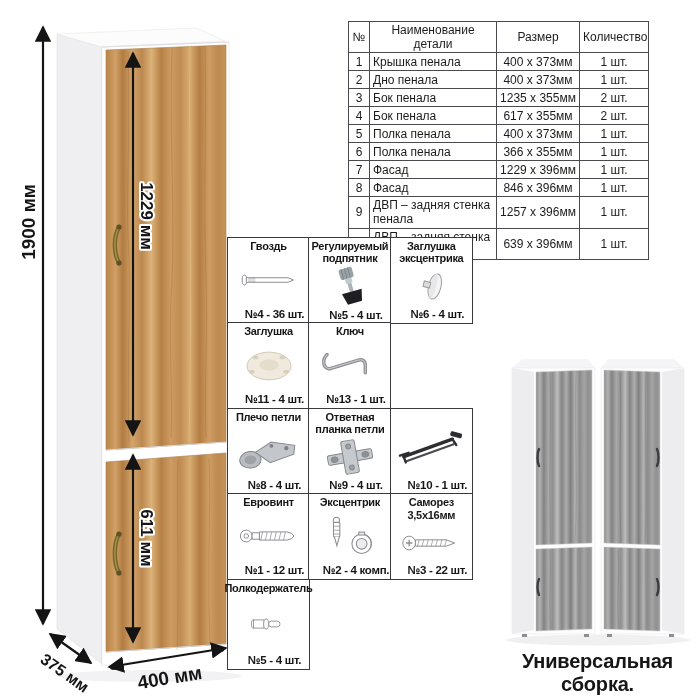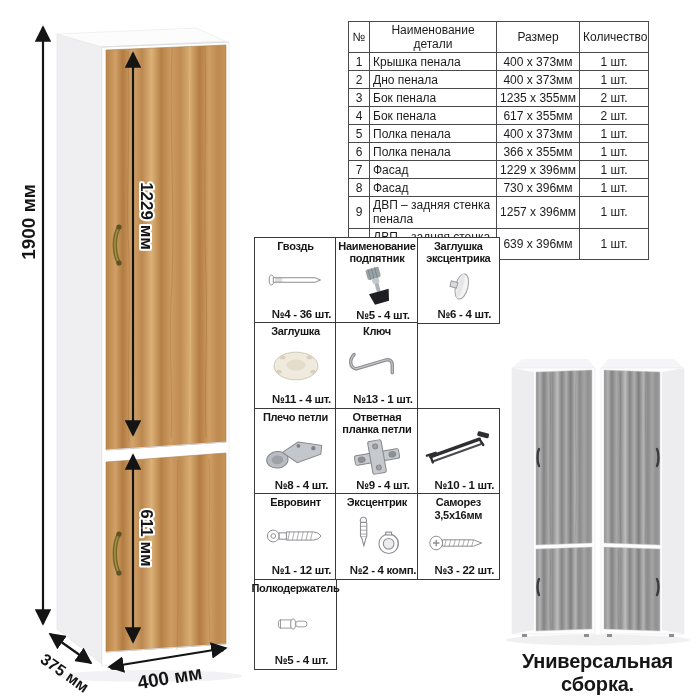--- a/index.html
+++ b/index.html
@@ -179,55 +179,55 @@
         </tr>
         <tr>
           <td class="c0">7</td>
           <td class="c1">Фасад</td>
           <td class="c2">1229 х 396мм</td>
           <td class="c3">1 шт.</td>
         </tr>
         <tr>
           <td class="c0">8</td>
           <td class="c1">Фасад</td>
-          <td class="c2">730 х 396мм</td>
+          <td class="c2">846 х 396мм</td>
           <td class="c3">1 шт.</td>
         </tr>
         <tr>
           <td class="c0">9</td>
           <td class="c1">ДВП – задняя стенка пенала</td>
           <td class="c2">1257 х 396мм</td>
           <td class="c3">1 шт.</td>
         </tr>
         <tr>
           <td class="c0">10</td>
           <td class="c1">ДВП – задняя стенка пенала</td>
           <td class="c2">639 х 396мм</td>
           <td class="c3">1 шт.</td>
         </tr>
       </tbody>
   </table>
 
-  <div id="hardware" class="abs" style="left:254px;top:237px">
+  <div id="hardware" class="abs" style="left:227px;top:237px">
       <div class="hw-row">
         <div class="hw-cell">
           <div class="hw-title">Гвоздь</div>
           <div class="hw-icon">
             <svg width="70" height="40" viewBox="0 0 72 44">
               <g stroke="#8f8f93" fill="#ffffff" stroke-width="1.1">
                 <ellipse cx="9" cy="22" rx="2.5" ry="5.5"></ellipse>
                 <path d="M11,19.5 h46 l6,2.5 -6,2.5 h-46 z"></path>
                 <path d="M13,20.8 h8 M13,23.2 h8" stroke-width="0.7"></path>
               </g>
             </svg>
           </div>
           <div class="hw-qty">№4 - 36 шт.</div>
         </div>
         <div class="hw-cell">
-          <div class="hw-title">Наименование подпятник</div>
+          <div class="hw-title">Регулируемый подпятник</div>
           <div class="hw-icon">
             <svg width="70" height="44" viewBox="0 0 72 44">
               <g transform="rotate(-16 36 22)">
                 <rect x="29" y="2" width="14" height="11" rx="2" fill="#9aa4a8"></rect>
                 <path d="M32,2 v11 M35.5,2 v11 M39,2 v11" stroke="#7b8589" stroke-width="1"></path>
                 <rect x="33" y="13" width="7" height="5" fill="#c2cacd"></rect>
                 <rect x="34.5" y="18" width="4" height="9" fill="#aab3b7"></rect>
                 <polygon points="26,27 47,27 44,39 29,39" fill="#1f1f23"></polygon>
               </g>
             </svg>

